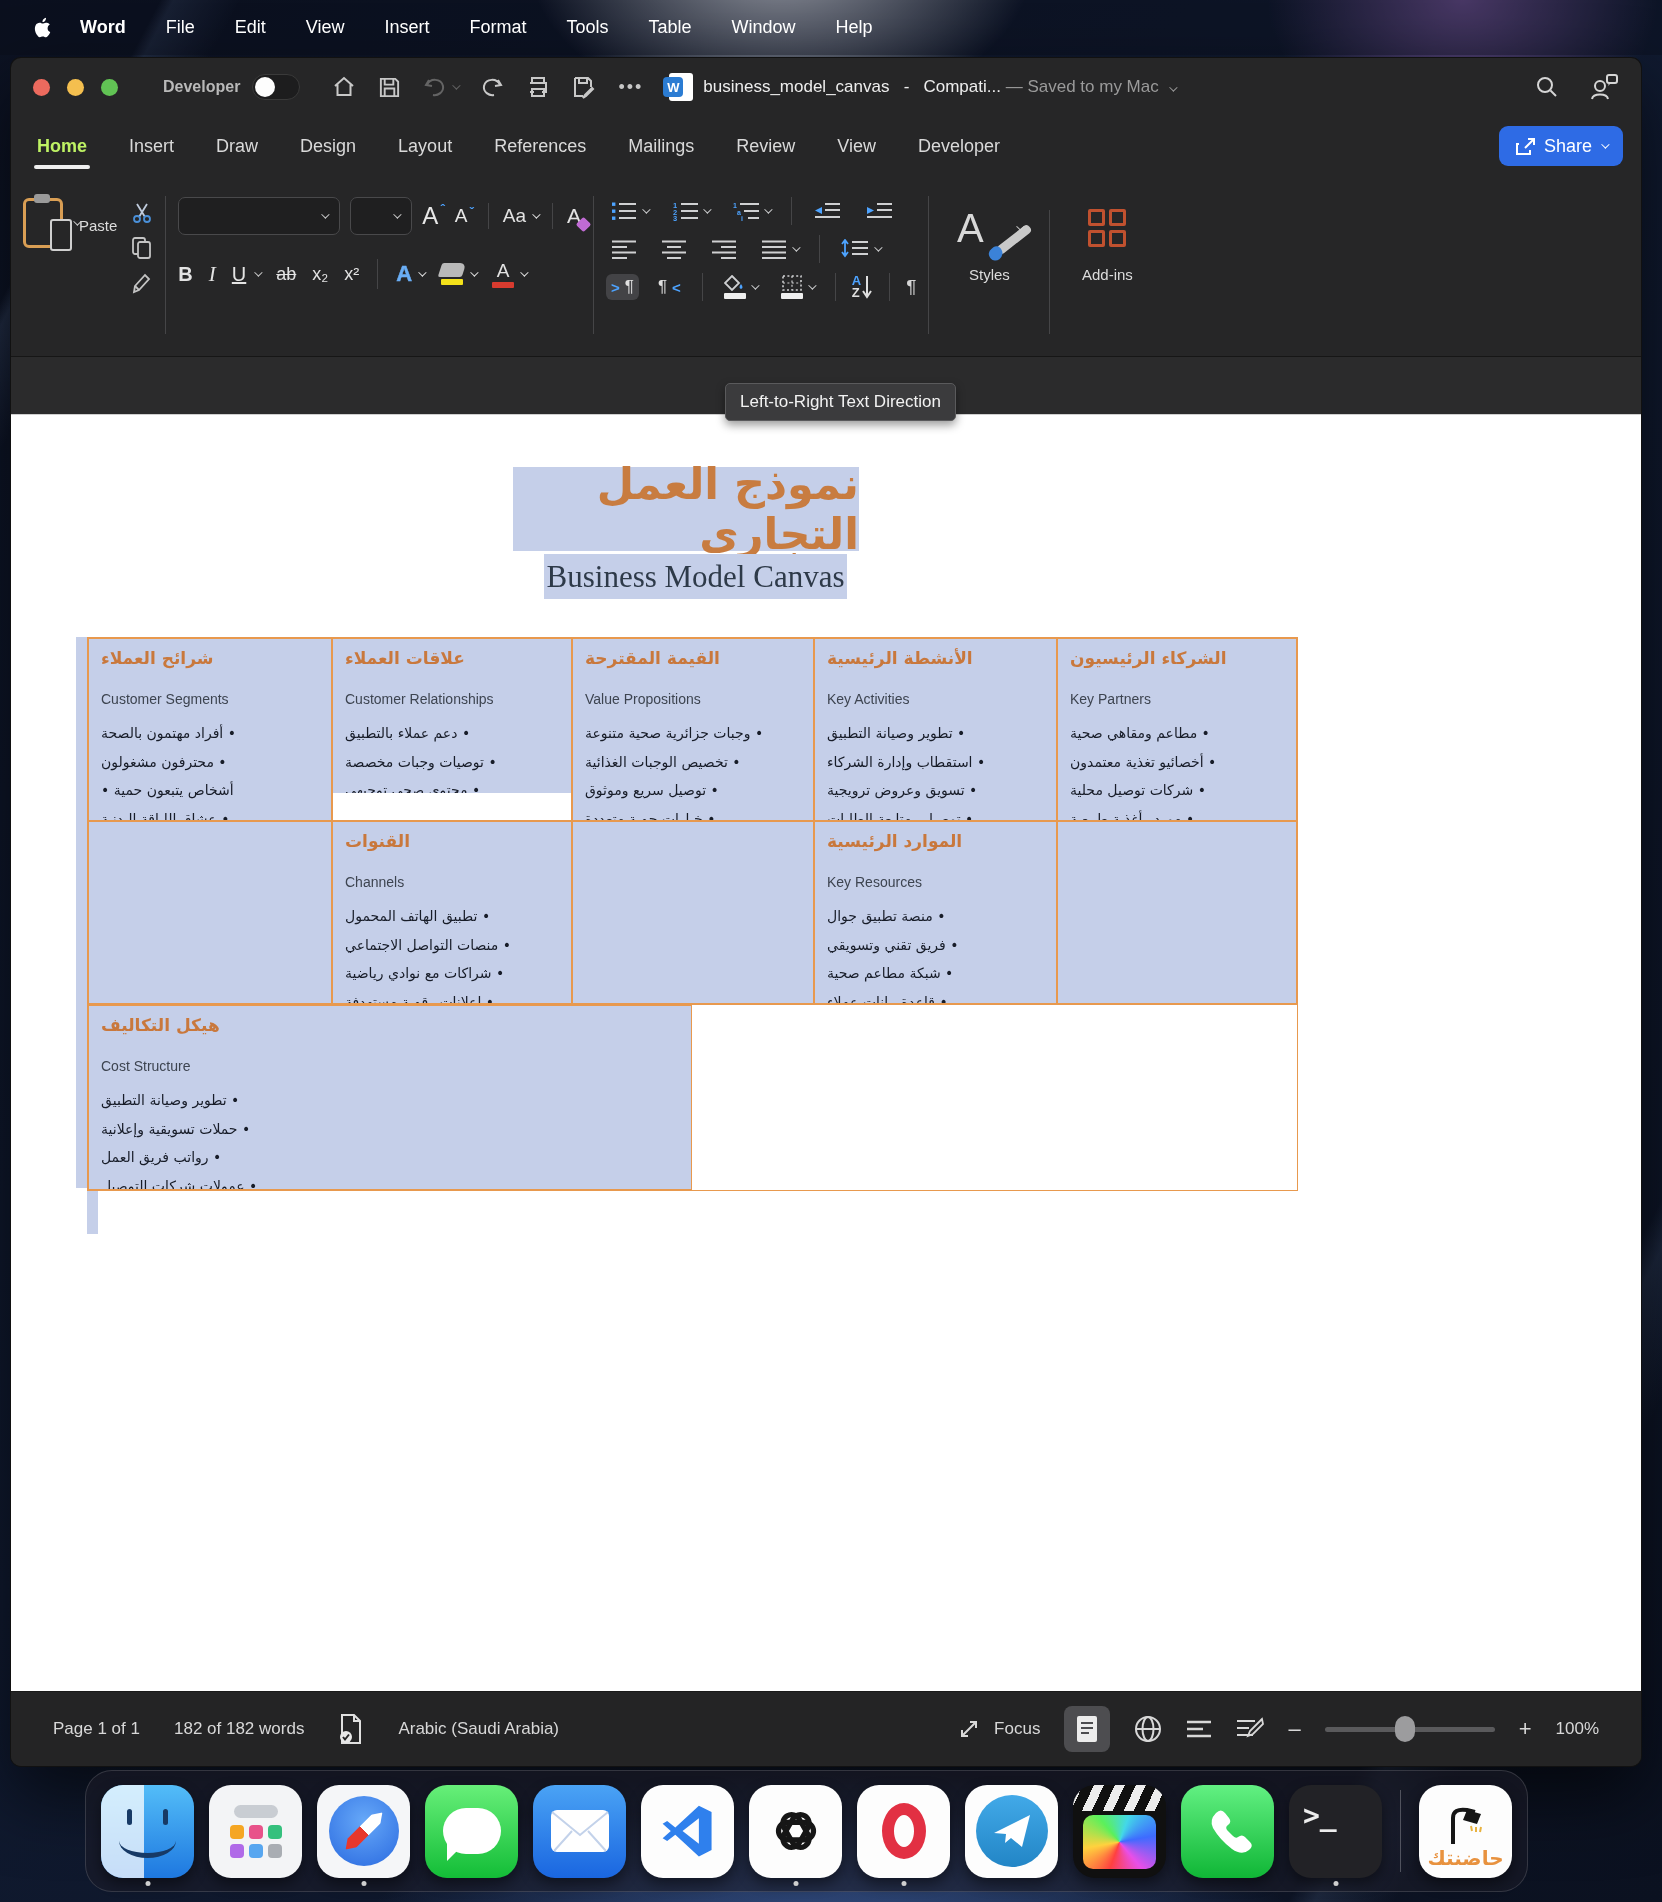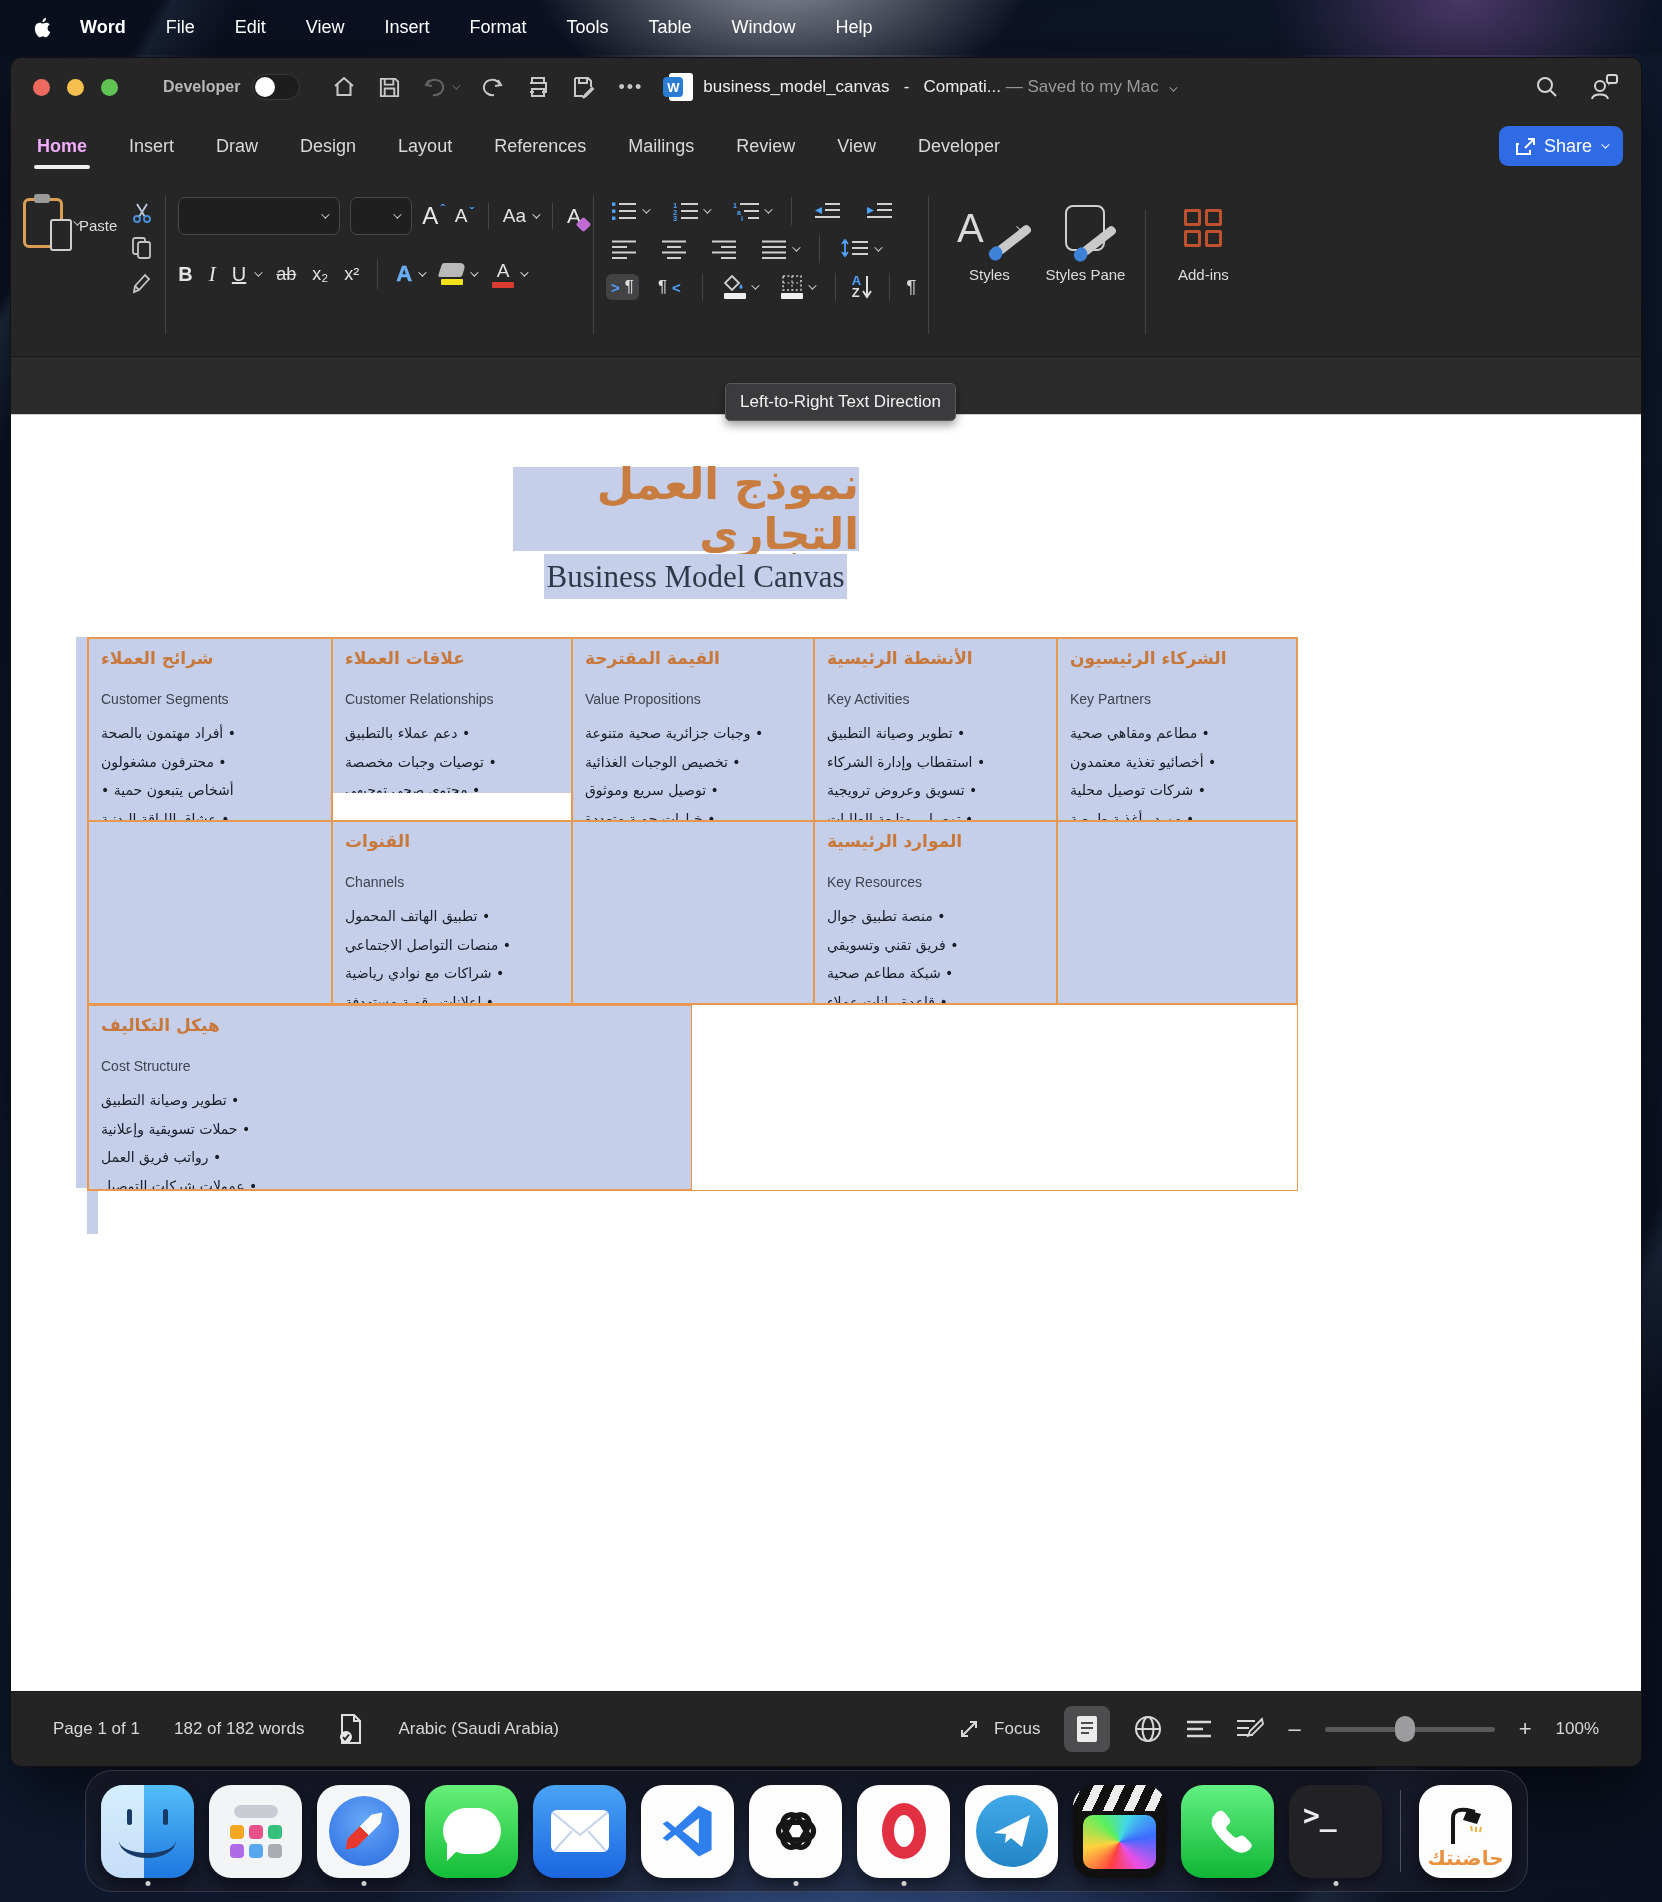--- a/index.html
+++ b/index.html
@@ -39,21 +39,21 @@
   .doc-badge{width:24px;height:28px;background:#fff;border-radius:3px;position:relative;margin:0 10px 0 26px;}
   .doc-badge .w{position:absolute;left:-6px;top:4px;width:20px;height:20px;background:#2b7cd3;border-radius:4px;
     color:#fff;font-size:13px;font-weight:700;display:flex;align-items:center;justify-content:center;}
   .title-text{font-size:17px;color:#ededed;white-space:nowrap;}
   .title-text .muted{color:#9a9a9a;margin-top:12px;}
   .tb-right{margin-left:auto;display:flex;align-items:center;gap:30px;color:#d5d5d5;}
   
   .tabsrow{height:60px;flex:0 0 60px;display:flex;align-items:center;gap:42px;padding:0 200px 0 26px;position:relative;
     font-size:18px;color:#d9d9d9;}
   .tab{position:relative;height:100%;display:flex;align-items:center;cursor:default;}
-  .tab.active{color:#f0abfc;font-weight:700;}
+  .tab.active{color:#bef264;font-weight:700;}
   .tab.active::after{content:"";position:absolute;left:-3px;right:-3px;bottom:7px;height:4px;border-radius:2px;background:#efefef;}
   .share-btn{position:absolute;right:18px;top:10px;height:40px;border-radius:9px;background:#2e6be5;color:#fff;
     display:flex;align-items:center;gap:9px;padding:0 16px;font-size:18px;}
   
   .ribbon{height:181px;flex:0 0 181px;display:flex;align-items:stretch;padding:6px 8px 8px 12px;border-bottom:1px solid #161616;}
   .vd{width:1px;background:#454547;margin:14px 12px;}
   .grp{display:flex;flex-direction:column;}
   .rlabel{font-size:15px;color:#dcdcdc;text-align:center;margin-top:6px;line-height:18px;}
   
   .g-clip{flex-direction:row;align-items:flex-start;padding-top:16px;}
@@ -510,28 +510,20 @@
     <div class="vd"></div>
 
     <div class="grp g-styles">
       <div class="bigbtn">
         <div class="sticon">
           <span class="bigA">A</span>
           <span class="brush"></span>
           <span class="chv sm" style="margin-left:26px;color:#cfcfcf;"></span>
         </div>
         <div class="rlabel">Styles</div>
-      </div>
-      <div class="bigbtn">
-        <div class="sticon">
-          <span class="pane-sq">
-              <span class="brush" style="right:-16px;bottom:4px;"></span>
-            </span>
-        </div>
-        <div class="rlabel">Styles Pane</div>
       </div>
       <div class="vd"></div>
       <div class="bigbtn" style="width:90px;">
         <div class="sticon">
           <span class="addins">
               <div></div>
               <div></div>
               <div></div>
               <div></div>
             </span>

